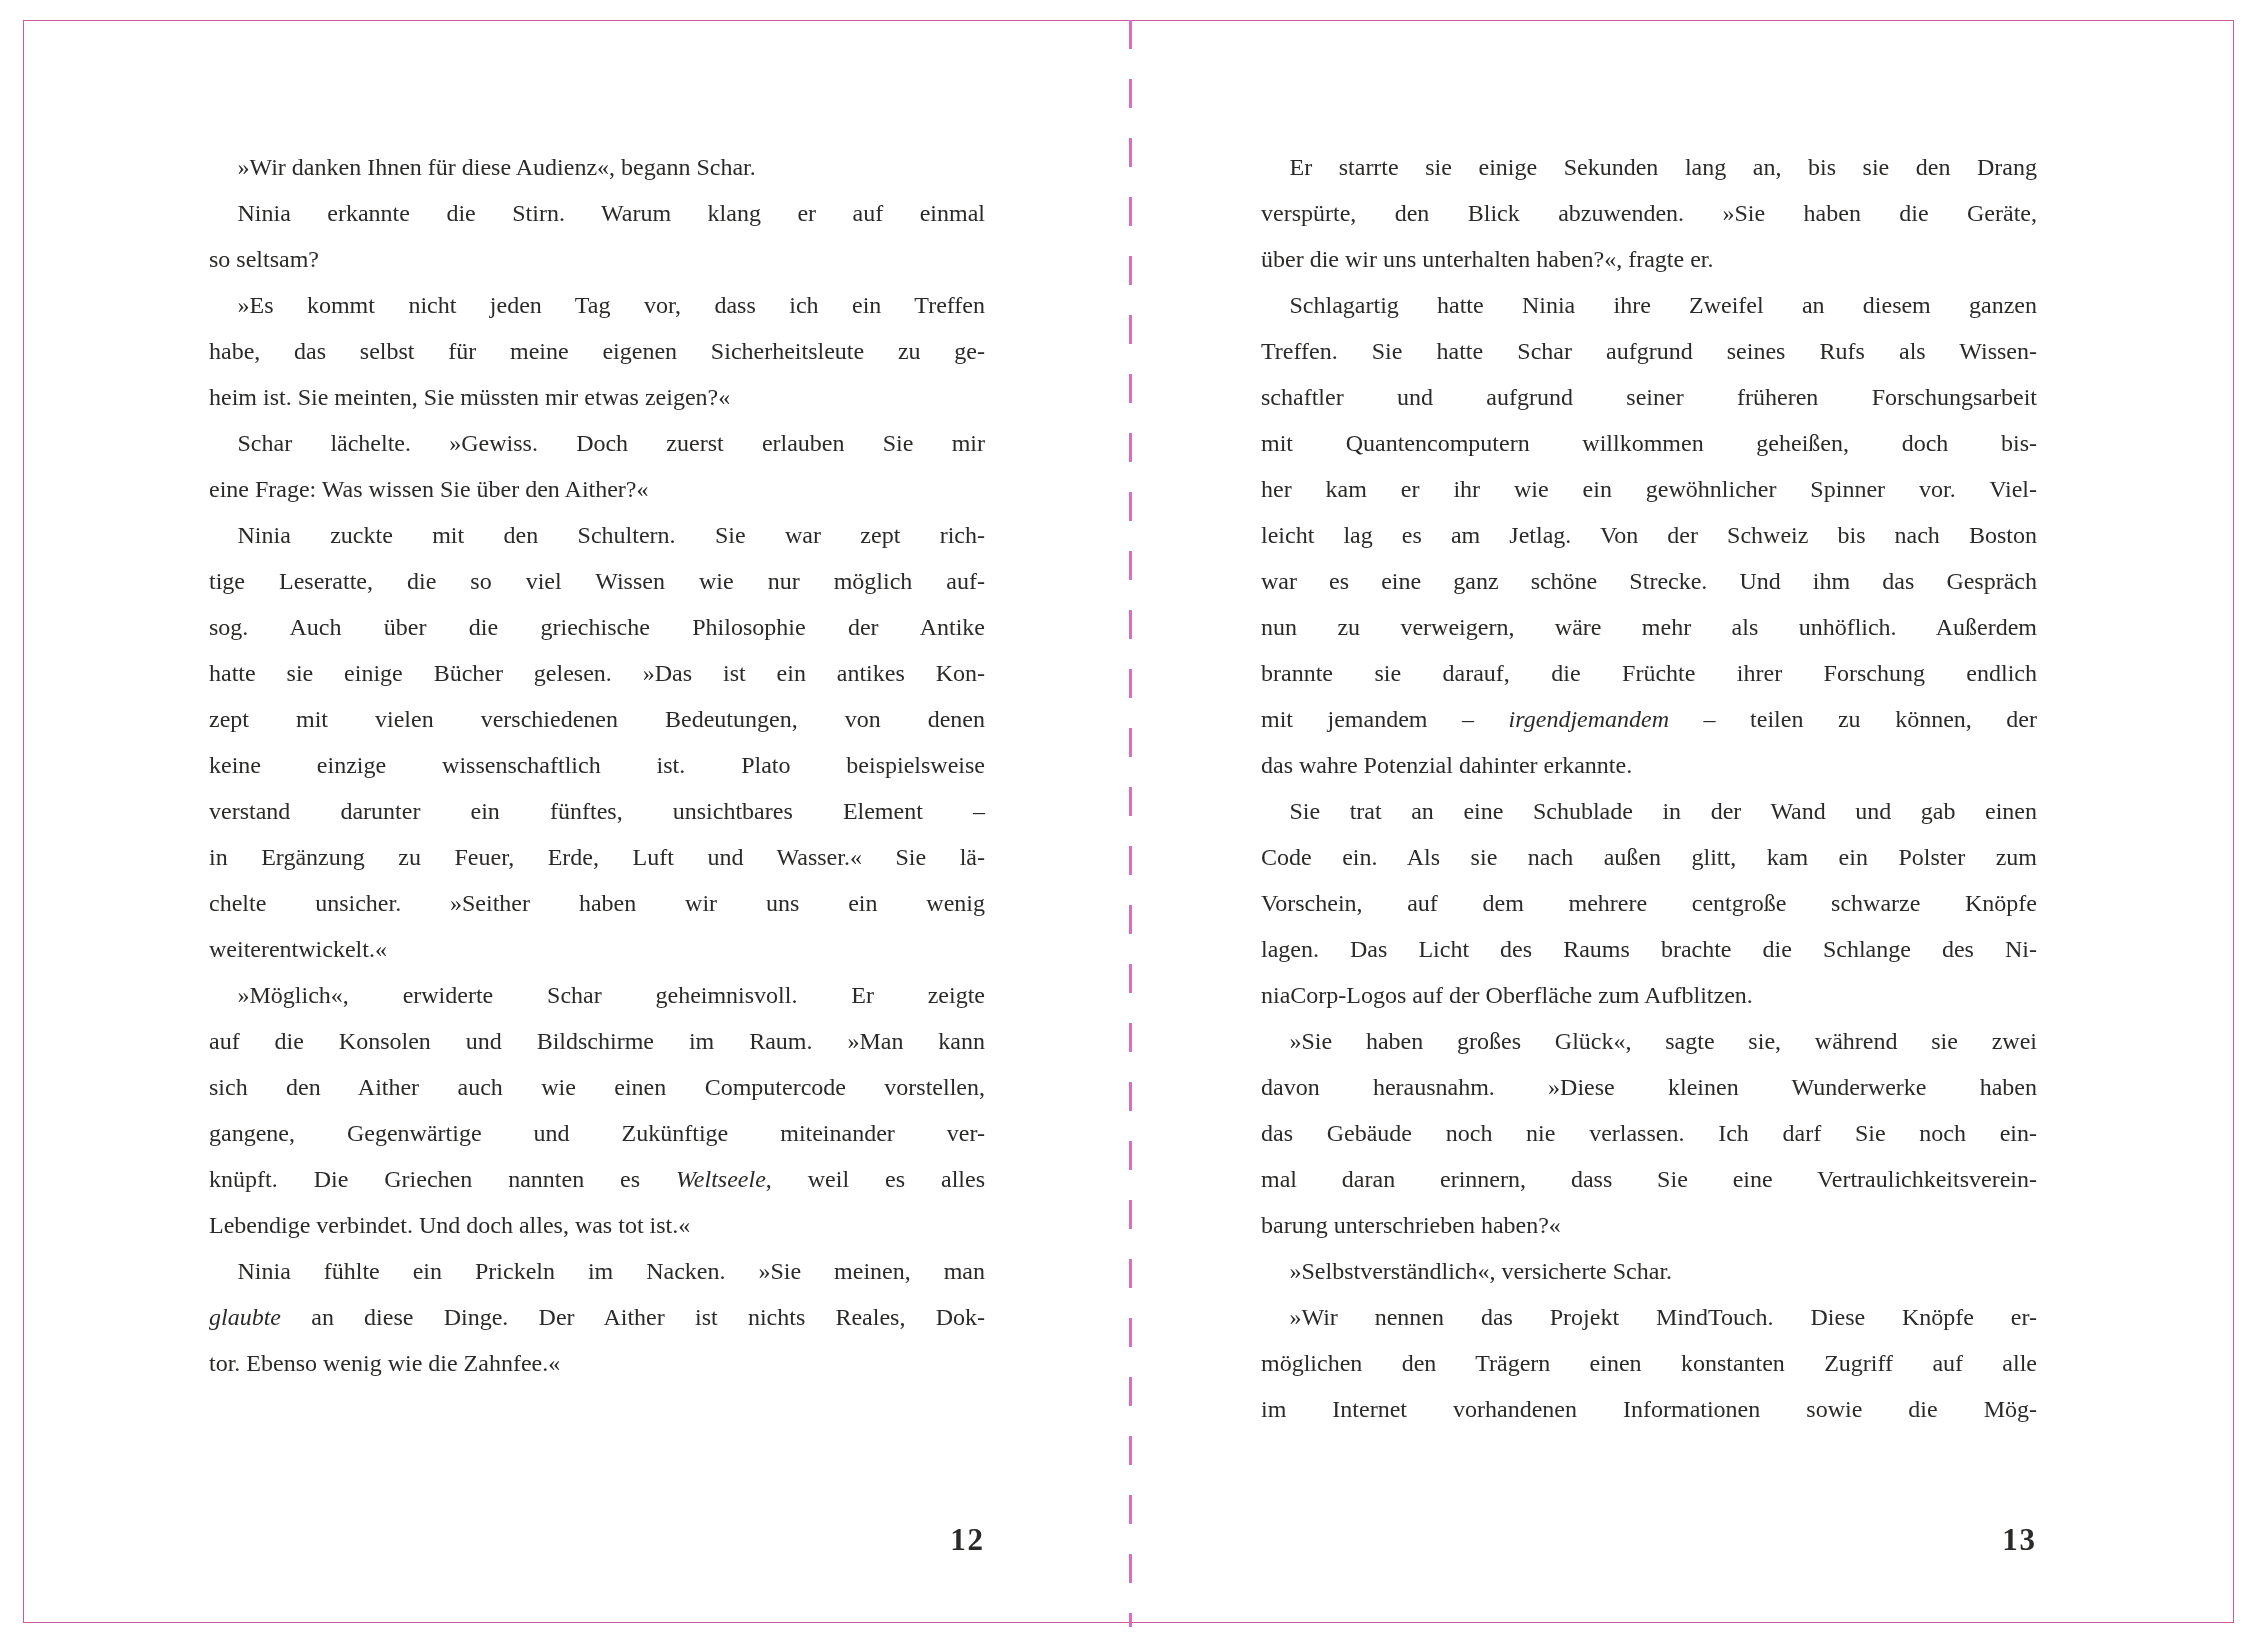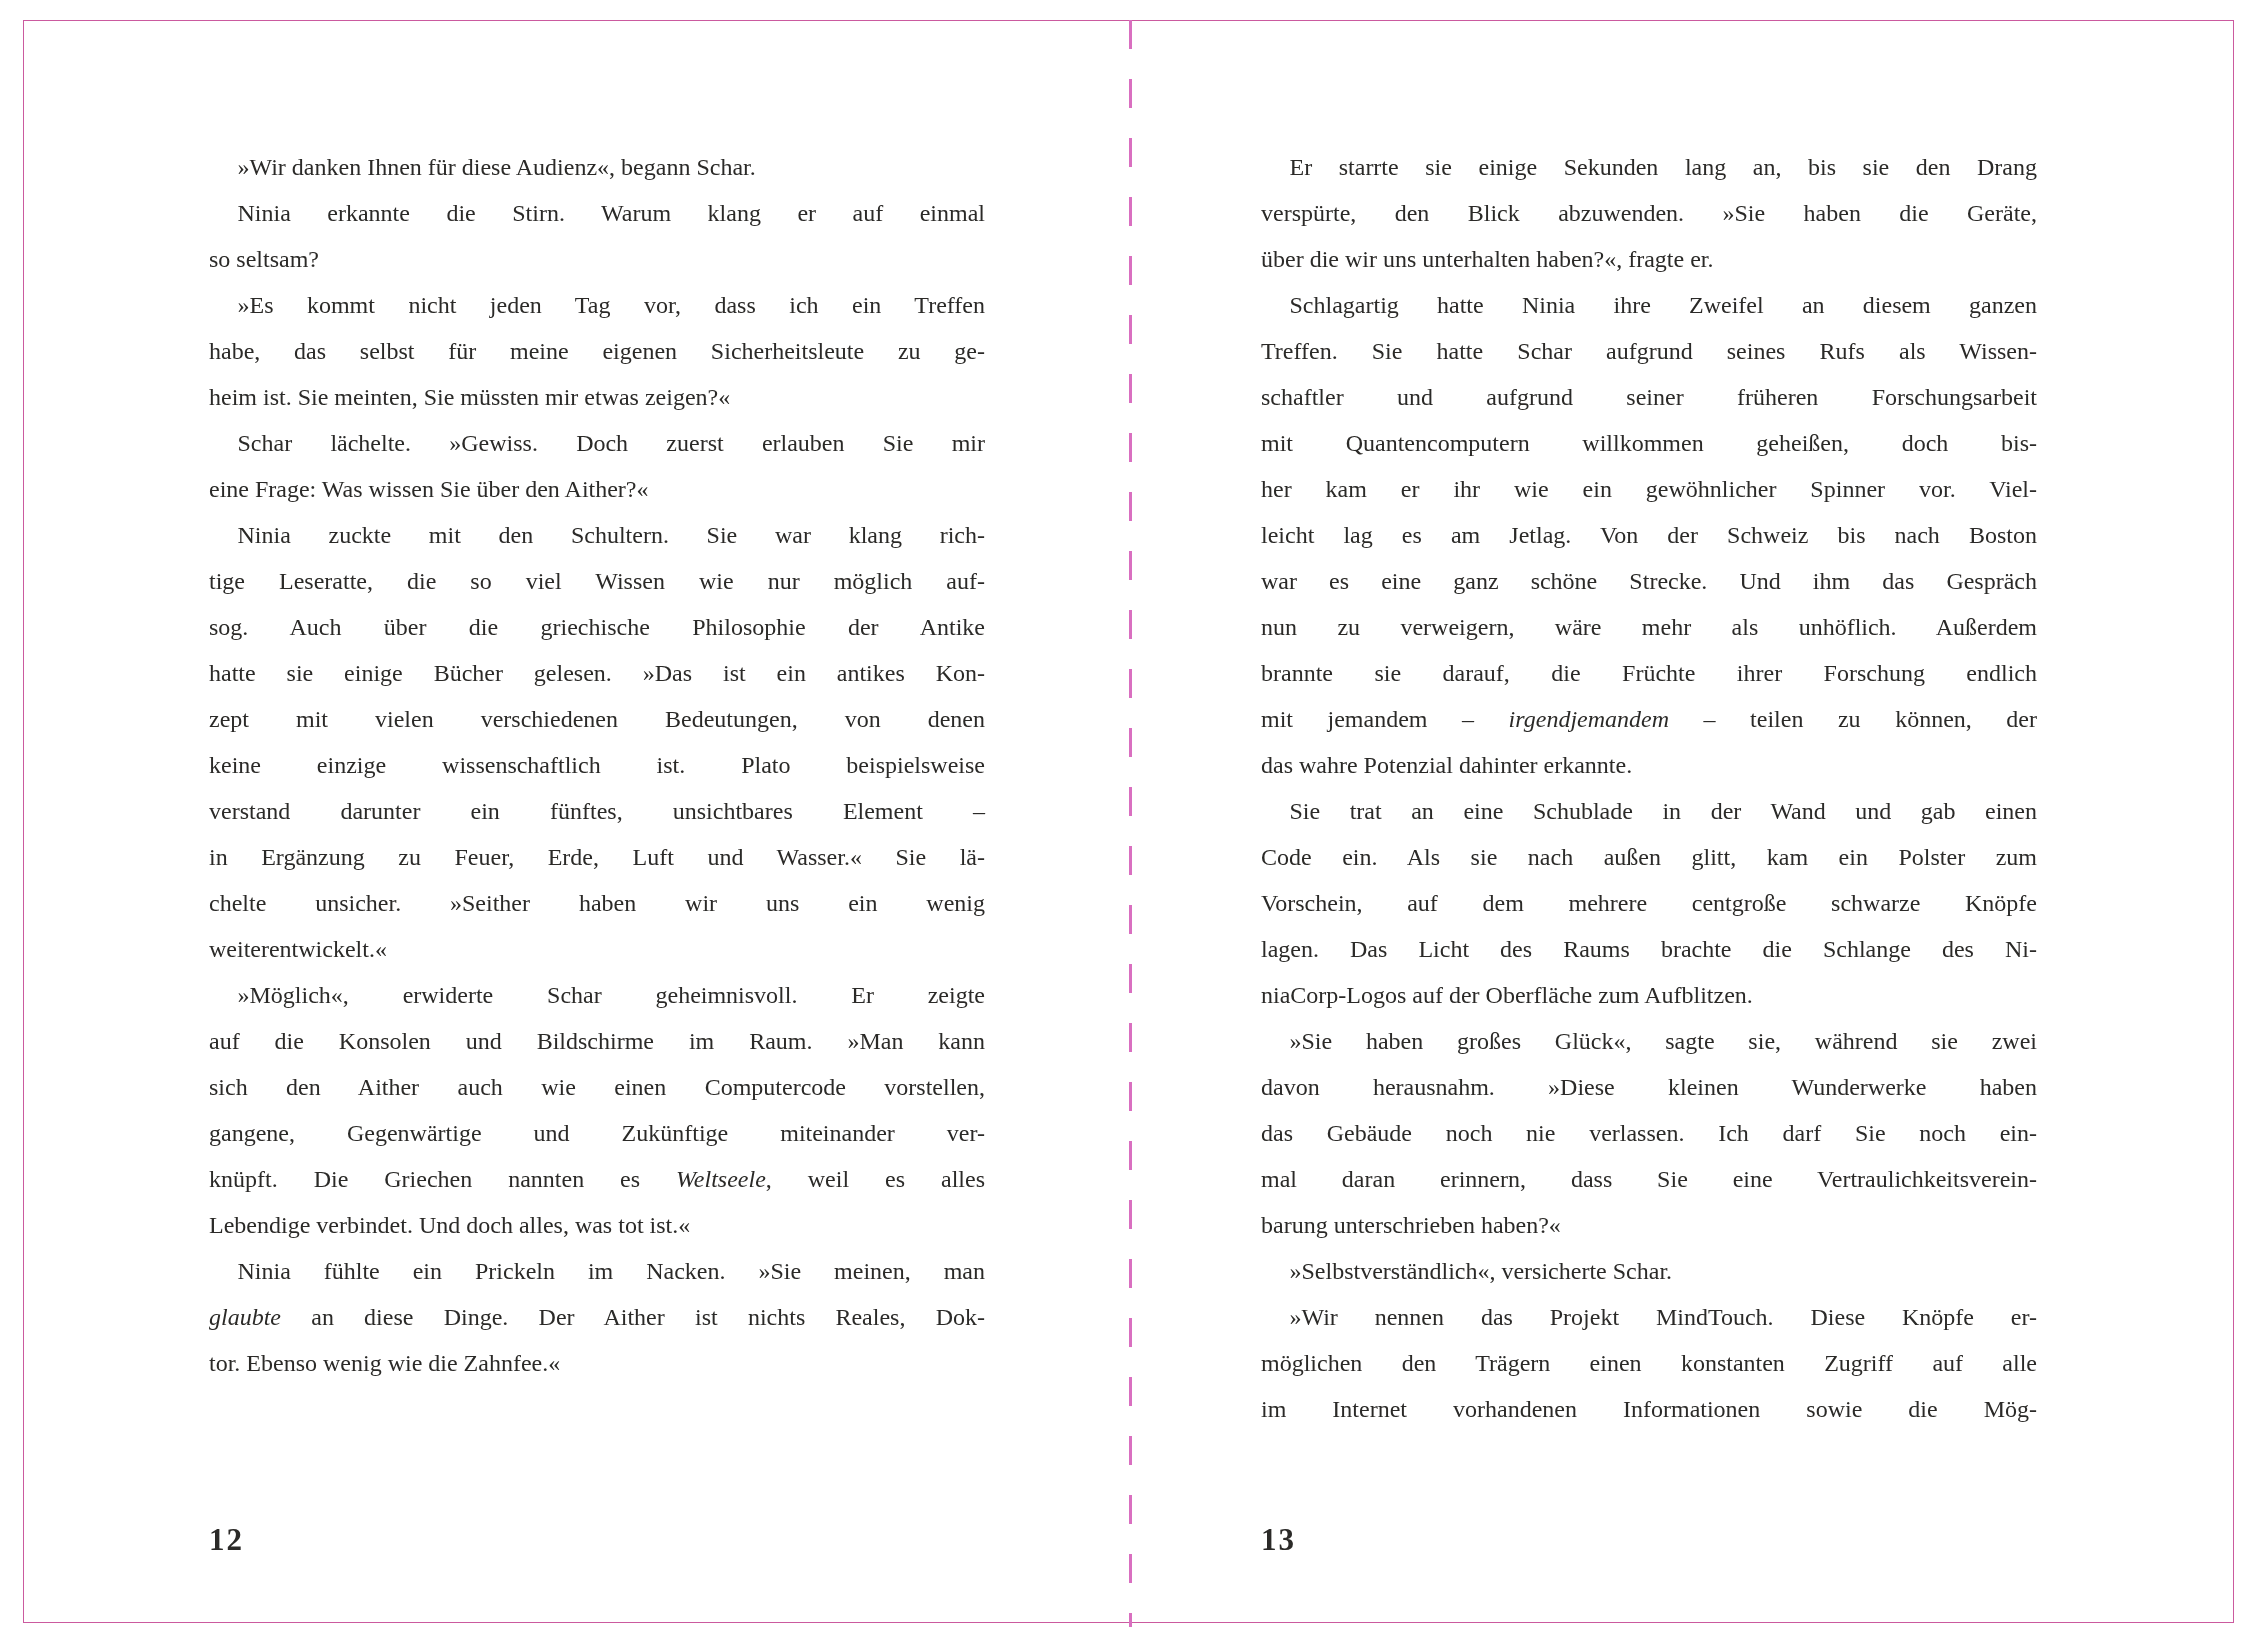--- a/index.html
+++ b/index.html
@@ -69,21 +69,21 @@
   }
   .it{
     font-style:italic;
   }
   .page-number{
     position:absolute;
     top:1517px;
     width:776px;
     height:46px;
     line-height:46px;
-    text-align:left;
+    text-align:right;
     font-size:31px;
     font-weight:600;
     letter-spacing:1.9px;
   }
   .page-number.left{ left:209px; }
   .page-number.right{ left:1261px; }
 </style>
 </head>
 <body>
 
@@ -93,21 +93,21 @@
 
   <div class="column left">
       <div class="line indent last"><span>»Wir danken Ihnen für diese Audienz«, begann Schar.</span></div>
       <div class="line indent"><span>Ninia erkannte die Stirn. Warum klang er auf einmal</span></div>
       <div class="line last"><span>so seltsam?</span></div>
       <div class="line indent"><span>»Es kommt nicht jeden Tag vor, dass ich ein Treffen</span></div>
       <div class="line"><span>habe, das selbst für meine eigenen Sicherheitsleute zu ge-</span></div>
       <div class="line last"><span>heim ist. Sie meinten, Sie müssten mir etwas zeigen?«</span></div>
       <div class="line indent"><span>Schar lächelte. »Gewiss. Doch zuerst erlauben Sie mir</span></div>
       <div class="line last"><span>eine Frage: Was wissen Sie über den Aither?«</span></div>
-      <div class="line indent"><span>Ninia zuckte mit den Schultern. Sie war klang rich-</span></div>
+      <div class="line indent"><span>Ninia zuckte mit den Schultern. Sie war zept rich-</span></div>
       <div class="line"><span>tige Leseratte, die so viel Wissen wie nur möglich auf-</span></div>
       <div class="line"><span>sog. Auch über die griechische Philosophie der Antike</span></div>
       <div class="line"><span>hatte sie einige Bücher gelesen. »Das ist ein antikes Kon-</span></div>
       <div class="line"><span>zept mit vielen verschiedenen Bedeutungen, von denen</span></div>
       <div class="line"><span>keine einzige wissenschaftlich ist. Plato beispielsweise</span></div>
       <div class="line"><span>verstand darunter ein fünftes, unsichtbares Element –</span></div>
       <div class="line"><span>in Ergänzung zu Feuer, Erde, Luft und Wasser.« Sie lä-</span></div>
       <div class="line"><span>chelte unsicher. »Seither haben wir uns ein wenig</span></div>
       <div class="line last"><span>weiterentwickelt.«</span></div>
       <div class="line indent"><span>»Möglich«, erwiderte Schar geheimnisvoll. Er zeigte</span></div>

